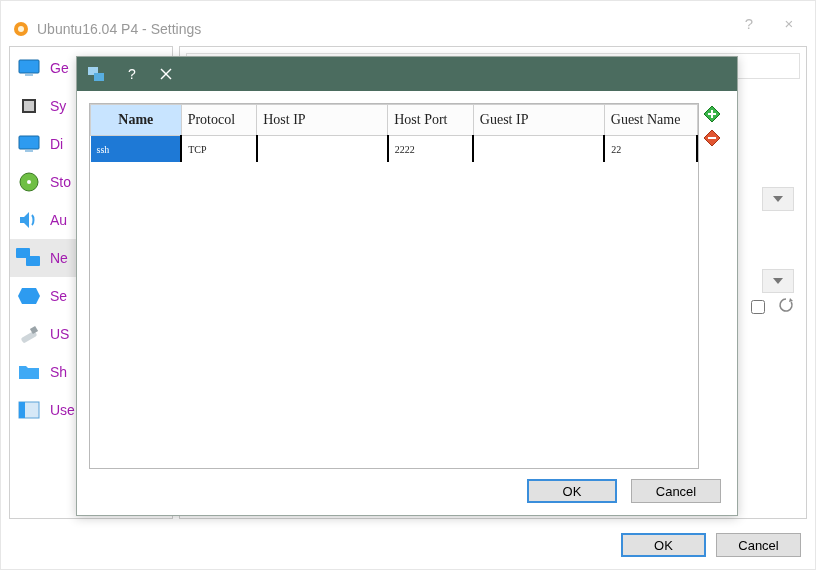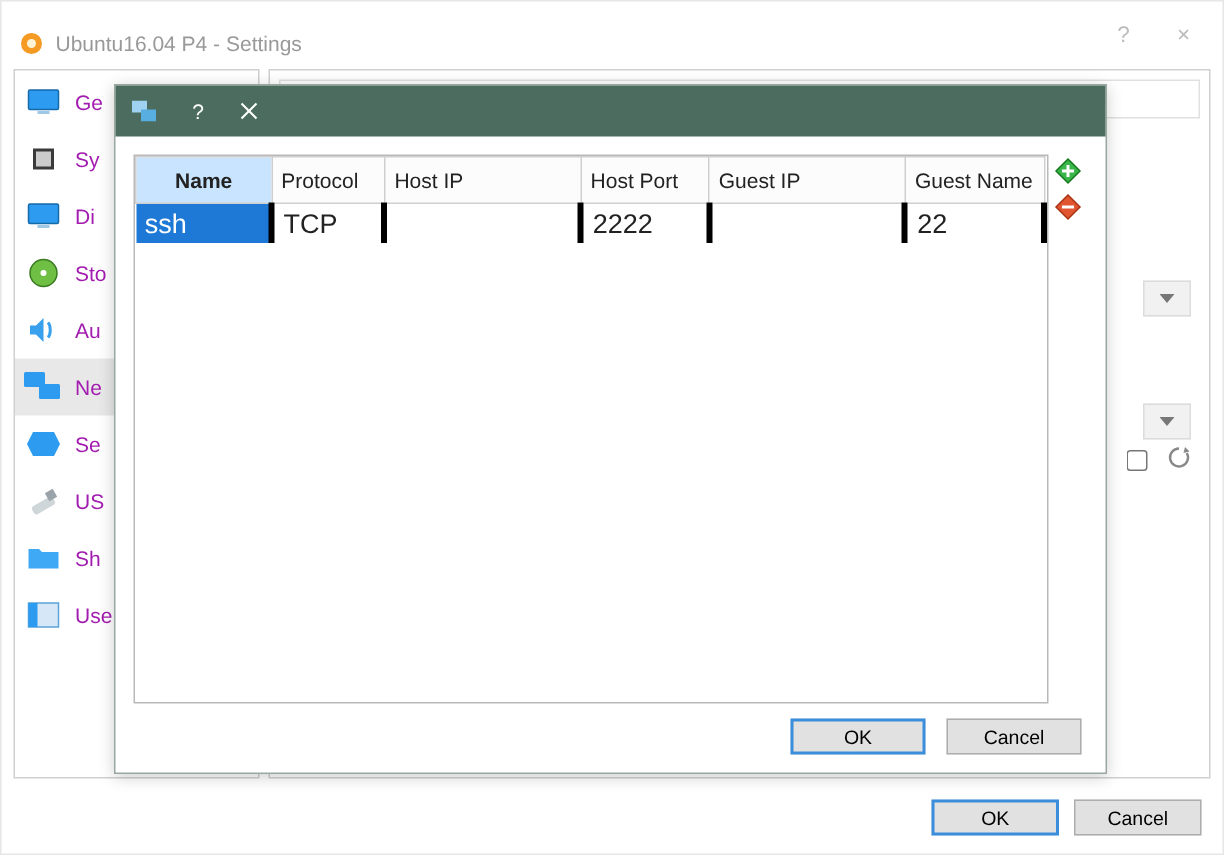--- a/index.html
+++ b/index.html
@@ -179,20 +179,21 @@
     align-items: center;
     justify-content: center;
     color: #fff;
     font-size: 14px;
   }
 
   .dialog-content {
     position: absolute;
     left: 12px; right: 12px; top: 46px; bottom: 46px;
     display:flex;
+    font-family:Liberation Serif, serif;
   }
   .table-wrap {
     flex: 1;
     border: 1px solid #b9b9b9;
     background: #fff;
     box-sizing:border-box;
     overflow:hidden;
   }
   table.rules {
     border-collapse: collapse;
@@ -208,23 +209,23 @@
     height: 22px;
     font-size: 14px;
   }
   table.rules th.sorted {
     background: #c8e4ff;
     font-weight: bold;
     text-align: center;
   }
   table.rules td {
     padding: 2px 6px;
-    border-right: 4px solid #000000;
+    border-right: 2px solid #000000;
     height: 22px;
-    font-size: 18px;
+    font-size: 10px;
   }
   table.rules td.selected {
     background: #1e79d6;
     color: #fff;
   }
   .table-side {
     width: 26px;
     display: flex;
     flex-direction: column;
     align-items: center;

